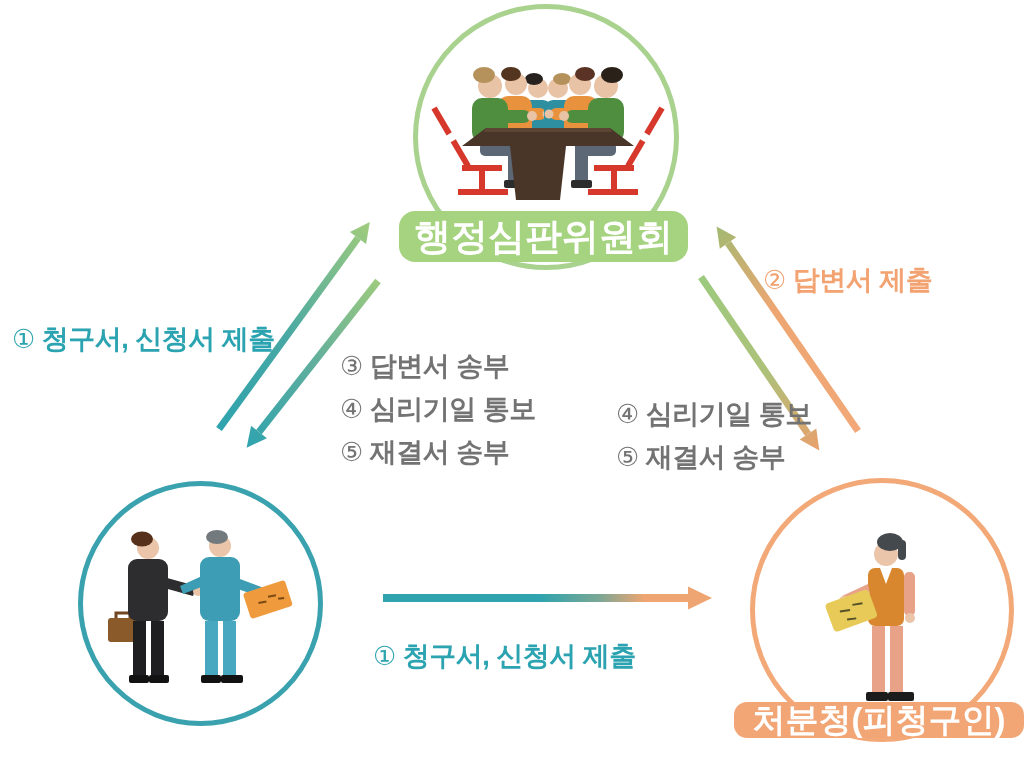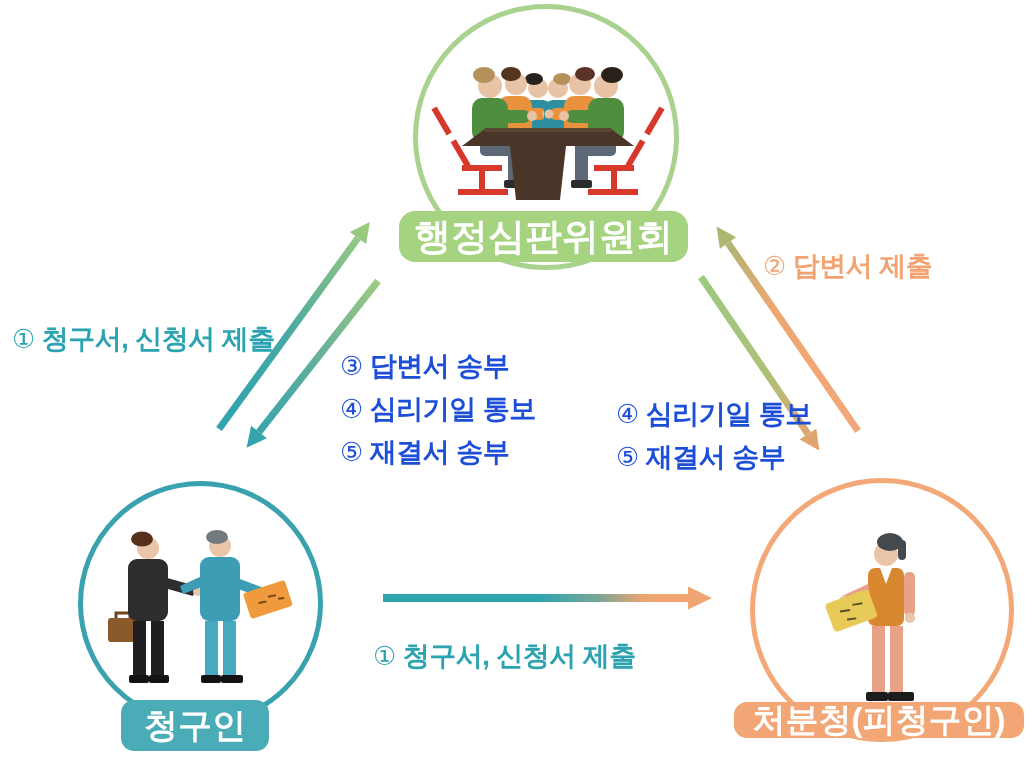--- a/index.html
+++ b/index.html
@@ -18,21 +18,21 @@
     color:#ffffff;font-weight:bold;border-radius:13px;white-space:nowrap;
   }
   .node-label.committee{left:399px;top:211px;width:289px;height:51px;background:#a5d37f;font-size:37px;border-radius:16px;}
   .node-label.claimant{left:121px;top:700px;width:148px;height:51px;background:#4aacb6;font-size:34px;}
   .node-label.respondent{left:734px;top:702px;width:290px;height:36px;background:#f2a676;font-size:33px;}
   .flow-label{
     position:absolute;z-index:4;font-weight:bold;font-size:27px;white-space:nowrap;letter-spacing:-0.5px;
   }
   .flow-label .cnum{font-weight:400;font-size:26px;margin-right:7px;}
   .flow-label.teal{color:#2ba3b0;margin-top:28px;}
-  .flow-label.green{color:#1d4ed8;}
+  .flow-label.green{color:#737373;}
   .flow-label.orange{color:#f2a371;}
   .flow-label .line{display:block;margin-bottom:7px;}
 </style>
 </head>
 <body>
 
 <div class="stage">
 
   <div class="circle committee"></div>
   <div class="circle claimant"></div>
@@ -217,44 +217,41 @@
 
     <g>
       <line x1="383" y1="598" x2="688" y2="598" stroke="url(#g5)" stroke-width="8"></line>
       <polygon points="688,586.5 712,598 688,609.5" fill="#efa571"></polygon>
     </g>
   </svg>
 
   <div class="node-label committee">
     <span>행정심판위원회</span>
   </div>
-  <div class="node-label claimant">
-    <span>청구인</span>
-  </div>
   <div class="node-label respondent">
     <span>처분청(피청구인)</span>
   </div>
 
   <div class="flow-label teal" style="left:12px;top:293px;">
     <span class="cnum">①</span><span>청구서, 신청서 제출</span>
   </div>
 
   <div class="flow-label green" style="left:340px;top:348px;">
     <span class="line">
       <span class="cnum">③</span><span>답변서 송부</span>
     </span>
     <span class="line">
       <span class="cnum">④</span><span>심리기일 통보</span>
     </span>
     <span class="line">
       <span class="cnum">⑤</span><span>재결서 송부</span>
     </span>
   </div>
 
-  <div class="flow-label orange" style="left:763px;top:248px;text-align:center;">
+  <div class="flow-label orange" style="left:763px;top:262px;text-align:center;">
     <span class="cnum">②</span><span>답변서 제출</span>
   </div>
 
   <div class="flow-label green" style="left:616px;top:396px;">
     <span class="line">
       <span class="cnum">④</span><span>심리기일 통보</span>
     </span>
     <span class="line">
       <span class="cnum">⑤</span><span>재결서 송부</span>
     </span>

